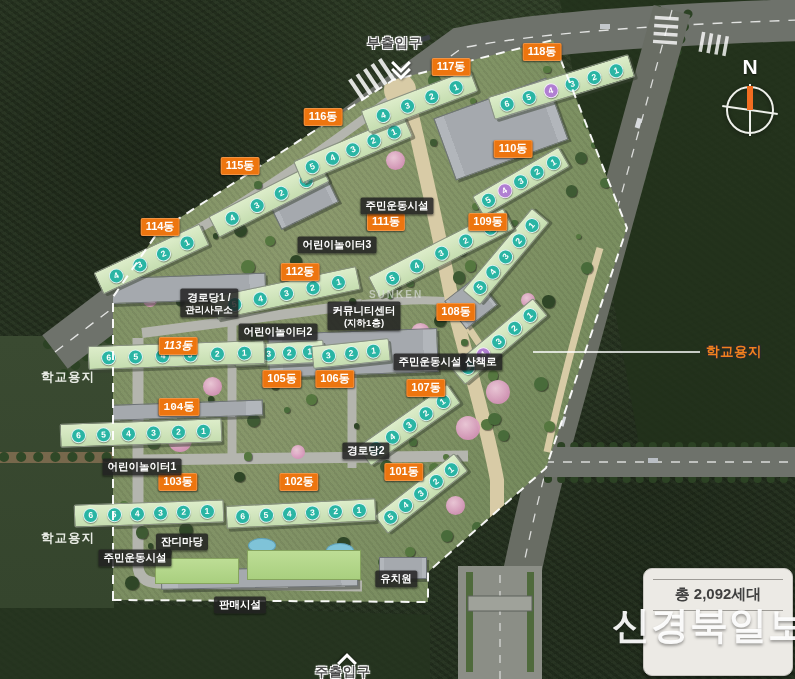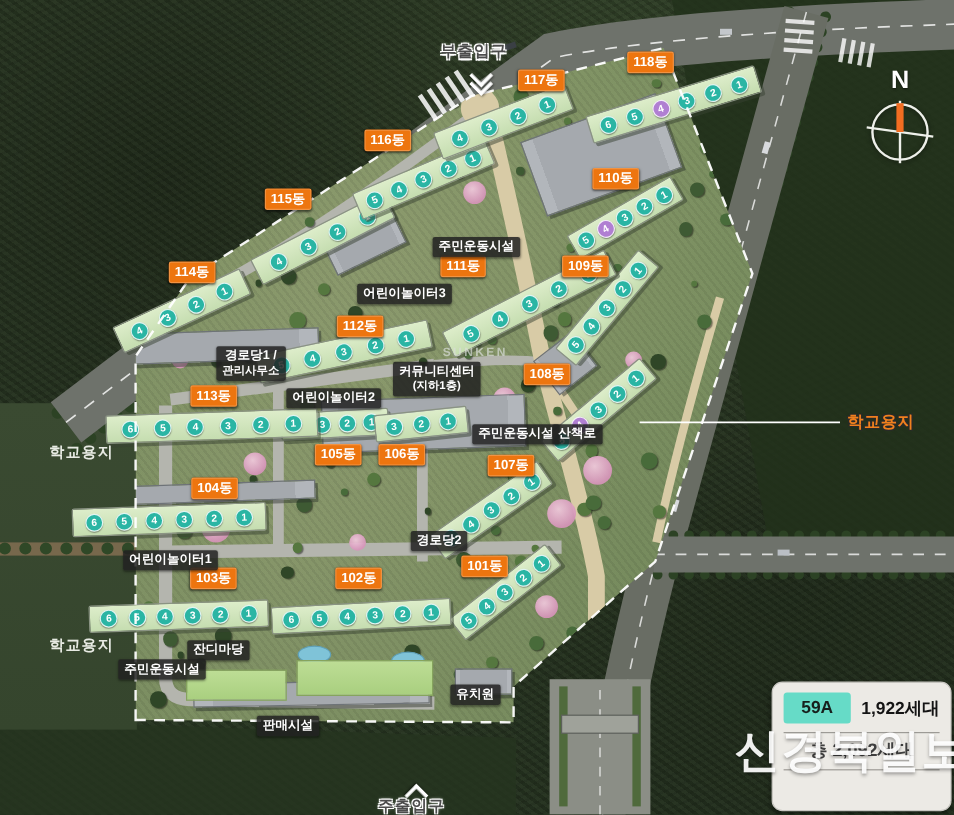--- a/index.html
+++ b/index.html
@@ -358,21 +358,21 @@
       </div>
       <div class="chip" style="left: 178px; top: 482px;">103동</div>
       <div class="bar" style="left: 60px; top: 421px; width: 160px; height: 22px; transform: rotate(-2deg); z-index: 4;">
         <div class="unit" style="background: rgb(42, 181, 164);">6</div>
         <div class="unit" style="background: rgb(42, 181, 164);">5</div>
         <div class="unit" style="background: rgb(42, 181, 164);">4</div>
         <div class="unit" style="background: rgb(42, 181, 164);">3</div>
         <div class="unit" style="background: rgb(42, 181, 164);">2</div>
         <div class="unit" style="background: rgb(42, 181, 164);">1</div>
       </div>
-      <div class="chip" style="left: 179px; top: 407px;">104동</div>
+      <div class="chip" style="left: 179px; top: 407px; font-family: Liberation Mono, monospace;">104동</div>
       <div class="bar" style="left: 234px; top: 341.5px; width: 88px; height: 21px; transform: rotate(-3deg); z-index: 4;">
         <div class="unit" style="background: rgb(42, 181, 164);">4</div>
         <div class="unit" style="background: rgb(42, 181, 164);">3</div>
         <div class="unit" style="background: rgb(42, 181, 164);">2</div>
         <div class="unit" style="background: rgb(42, 181, 164);">1</div>
       </div>
       <div class="chip" style="left: 282px; top: 379px;">105동</div>
       <div class="bar" style="left: 312px; top: 341.5px; width: 76px; height: 21px; transform: rotate(-6deg); z-index: 4;">
         <div class="unit" style="background: rgb(42, 181, 164);">3</div>
         <div class="unit" style="background: rgb(42, 181, 164);">2</div>
@@ -428,21 +428,21 @@
       </div>
       <div class="chip" style="left: 300px; top: 272px;">112동</div>
       <div class="bar" style="left: 87.5px; top: 343px; width: 175px; height: 22px; transform: rotate(-2deg); z-index: 4;">
         <div class="unit" style="background: rgb(42, 181, 164);">6</div>
         <div class="unit" style="background: rgb(42, 181, 164);">5</div>
         <div class="unit" style="background: rgb(42, 181, 164);">4</div>
         <div class="unit" style="background: rgb(42, 181, 164);">3</div>
         <div class="unit" style="background: rgb(42, 181, 164);">2</div>
         <div class="unit" style="background: rgb(42, 181, 164);">1</div>
       </div>
-      <div class="chip" style="left: 178px; top: 330px;">113동</div>
+      <div class="chip" style="left: 178px; top: 346px; font-style: italic;">113동</div>
       <div class="bar" style="left: 92.5px; top: 247px; width: 115px; height: 22px; transform: rotate(-25deg); z-index: 4;">
         <div class="unit" style="background: rgb(42, 181, 164);">4</div>
         <div class="unit" style="background: rgb(42, 181, 164);">3</div>
         <div class="unit" style="background: rgb(42, 181, 164);">2</div>
         <div class="unit" style="background: rgb(42, 181, 164);">1</div>
       </div>
       <div class="chip" style="left: 160px; top: 227px;">114동</div>
       <div class="bar" style="left: 207px; top: 187px; width: 122px; height: 22px; transform: rotate(-27deg); z-index: 4;">
         <div class="unit" style="background: rgb(42, 181, 164);">4</div>
         <div class="unit" style="background: rgb(42, 181, 164);">3</div>
@@ -503,23 +503,19 @@
 
   <div class="compass">
     <div class="n">N</div>
     <div class="ring"></div>
     <div class="lh"></div>
     <div class="lv"></div>
     <div class="needle"></div>
   </div>
 
   <div class="legend">
-    <div class="lrow">
-      <div class="swatch" style="background: rgb(102, 219, 199);">59A</div>
-      <div class="lval">1,922세대</div>
-    </div>
     <div class="ldiv"></div>
     <div class="ltotal">총 2,092세대</div>
     <div class="ldiv" style="margin-bottom:0;"></div>
   </div>
 
   <div class="watermark">신경북일보</div>
 </div>
 
 </body></html>

